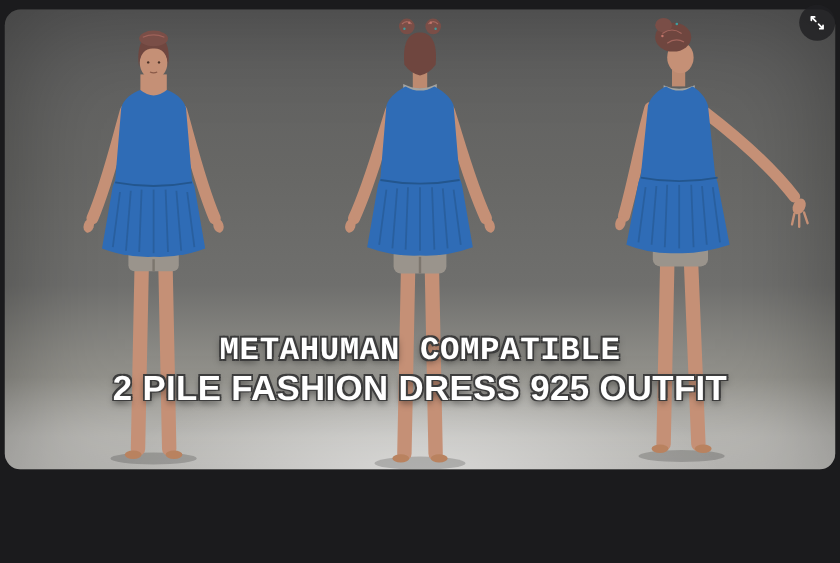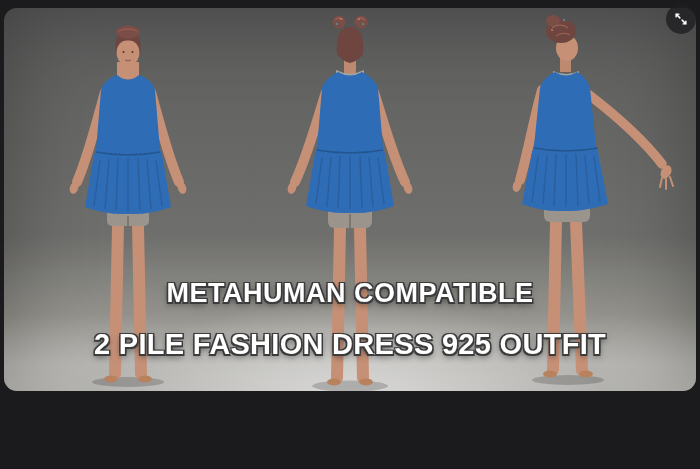--- a/index.html
+++ b/index.html
@@ -16,25 +16,25 @@
   }
   .main::before{ 
     content:""; position:absolute; left:10%; right:10%; bottom:-18px; height:120px;
     background:radial-gradient(ellipse at 50% 100%, rgba(255,255,255,0.55), rgba(255,255,255,0) 65%);
   }
   .scene { position:absolute; inset:0; width:100%; height:100%; }
   .overlay-title { position:absolute; left:0; width:100%; text-align:center; color:#fff; font-weight:700; z-index:4; }
   .overlay-title .l1 {
     position:absolute; top:270px; width:100%; font-size:27px; letter-spacing:0.5px;
     text-shadow:-1.5px -1.5px 0 #3c3c3c,1.5px -1.5px 0 #3c3c3c,-1.5px 1.5px 0 #3c3c3c,1.5px 1.5px 0 #3c3c3c,0 3px 6px rgba(0,0,0,0.55);
+    font-family:Liberation Mono, monospace;
   }
   .overlay-title .l2 {
     position:absolute; top:300px; width:100%; font-size:29px; letter-spacing:0.3px;
     text-shadow:-1.5px -1.5px 0 #3c3c3c,1.5px -1.5px 0 #3c3c3c,-1.5px 1.5px 0 #3c3c3c,1.5px 1.5px 0 #3c3c3c,0 3px 6px rgba(0,0,0,0.55);
-    margin-top:20px;
   }
   .expand {
     position:absolute; left:666px; top:4px; width:30px; height:30px; border:none; border-radius:50%;
     background:rgba(32,32,34,0.82); display:flex; align-items:center; justify-content:center;
     cursor:pointer; z-index:10; padding:0;
   }
   
   .strip { position:absolute; left:0; top:398px; width:700px; height:71px; }
 </style>
 </head>

